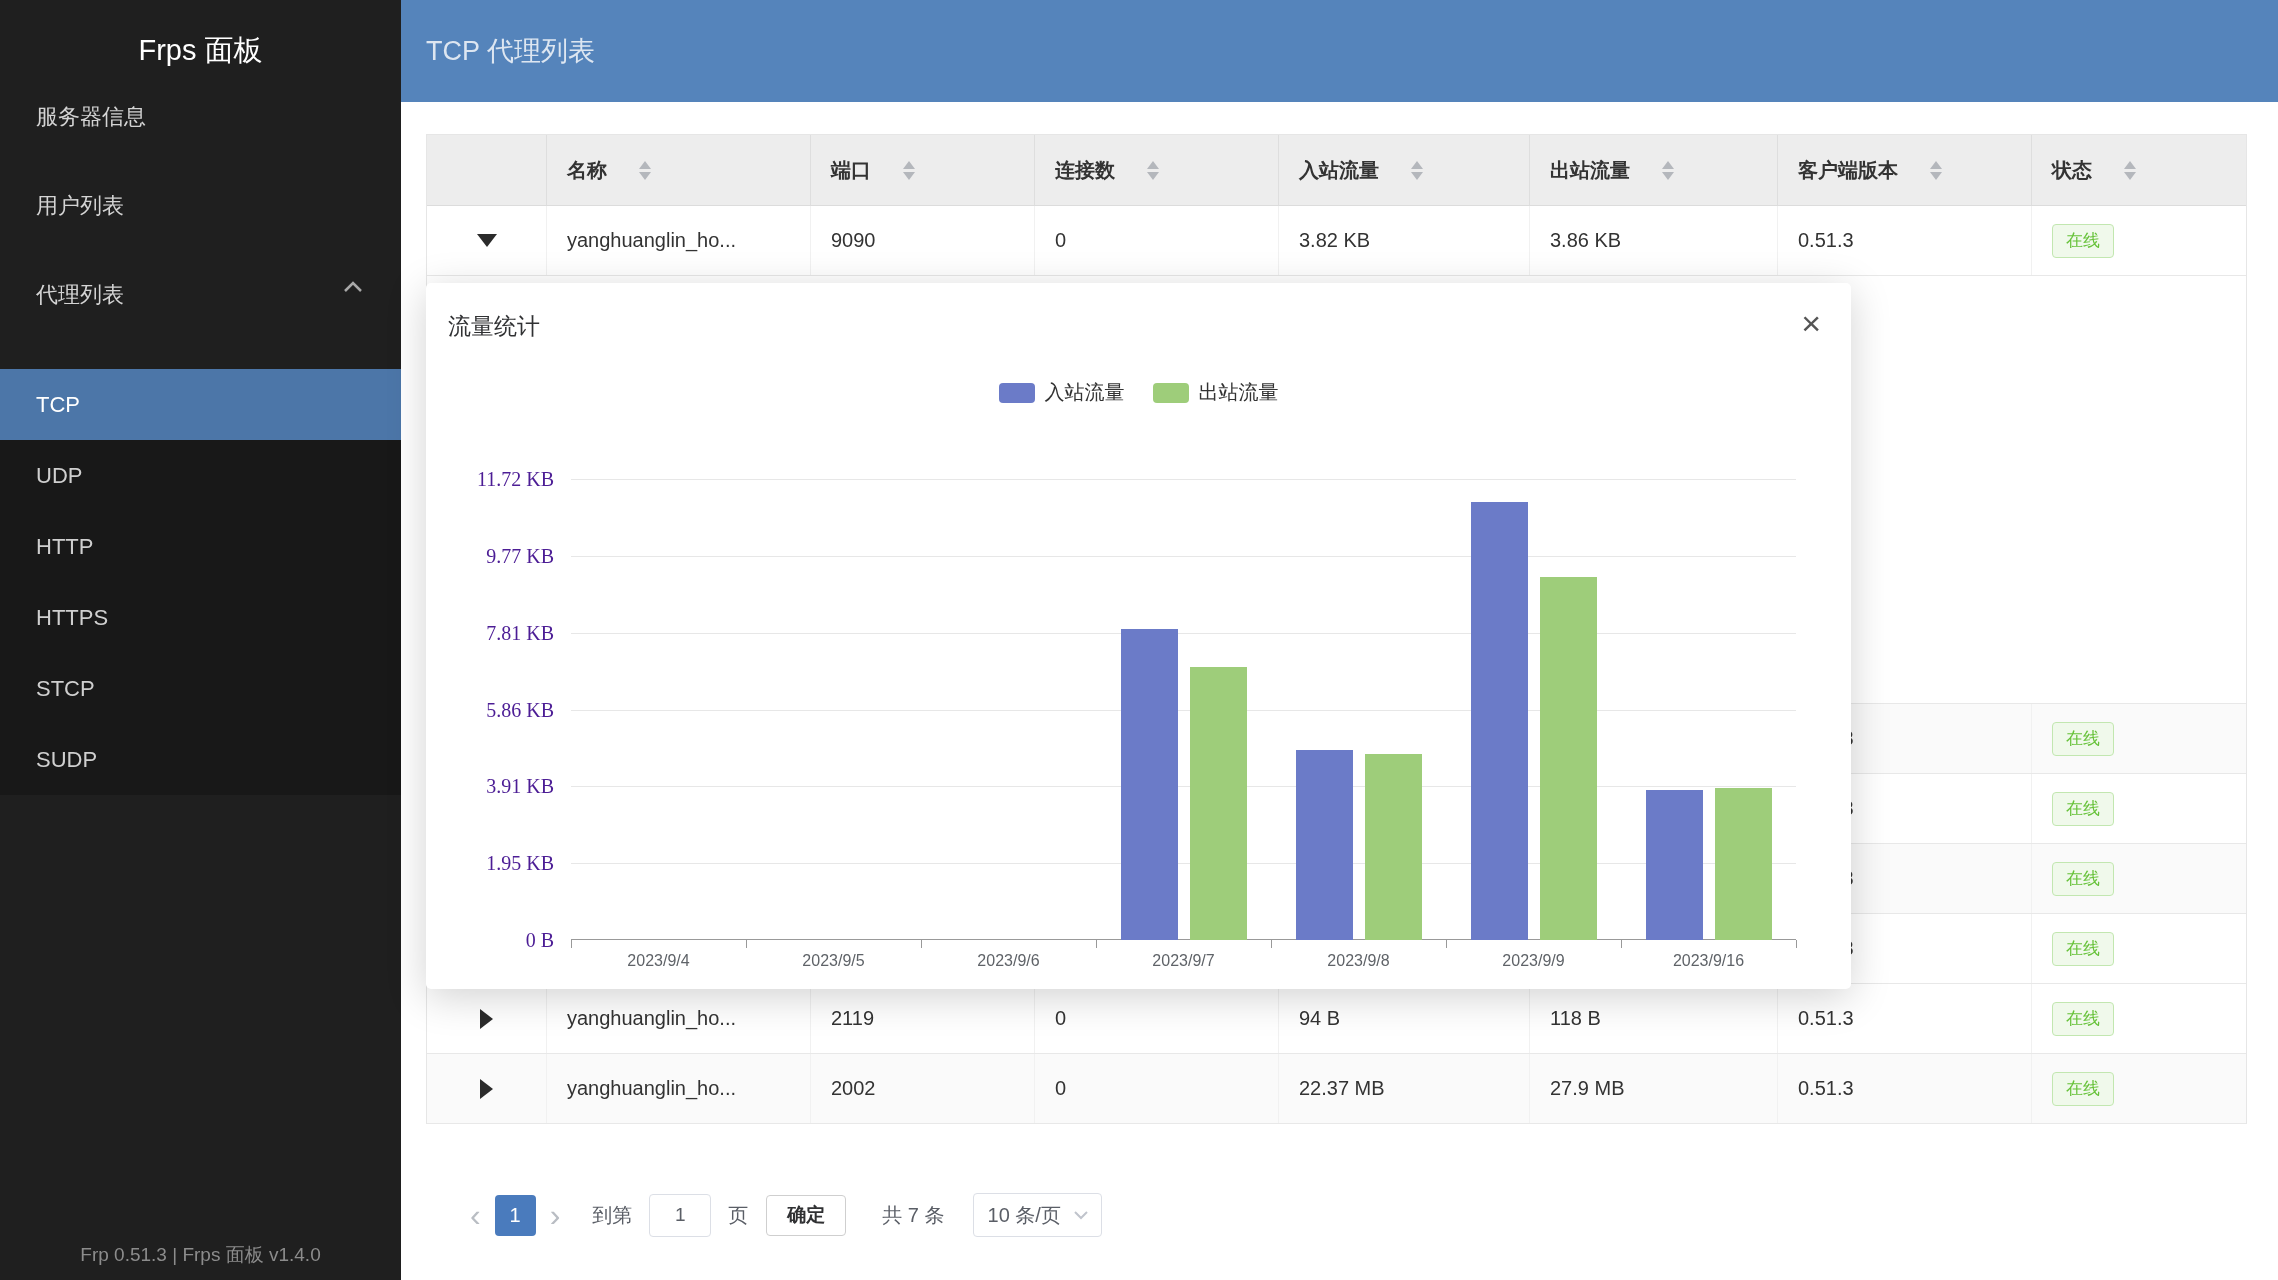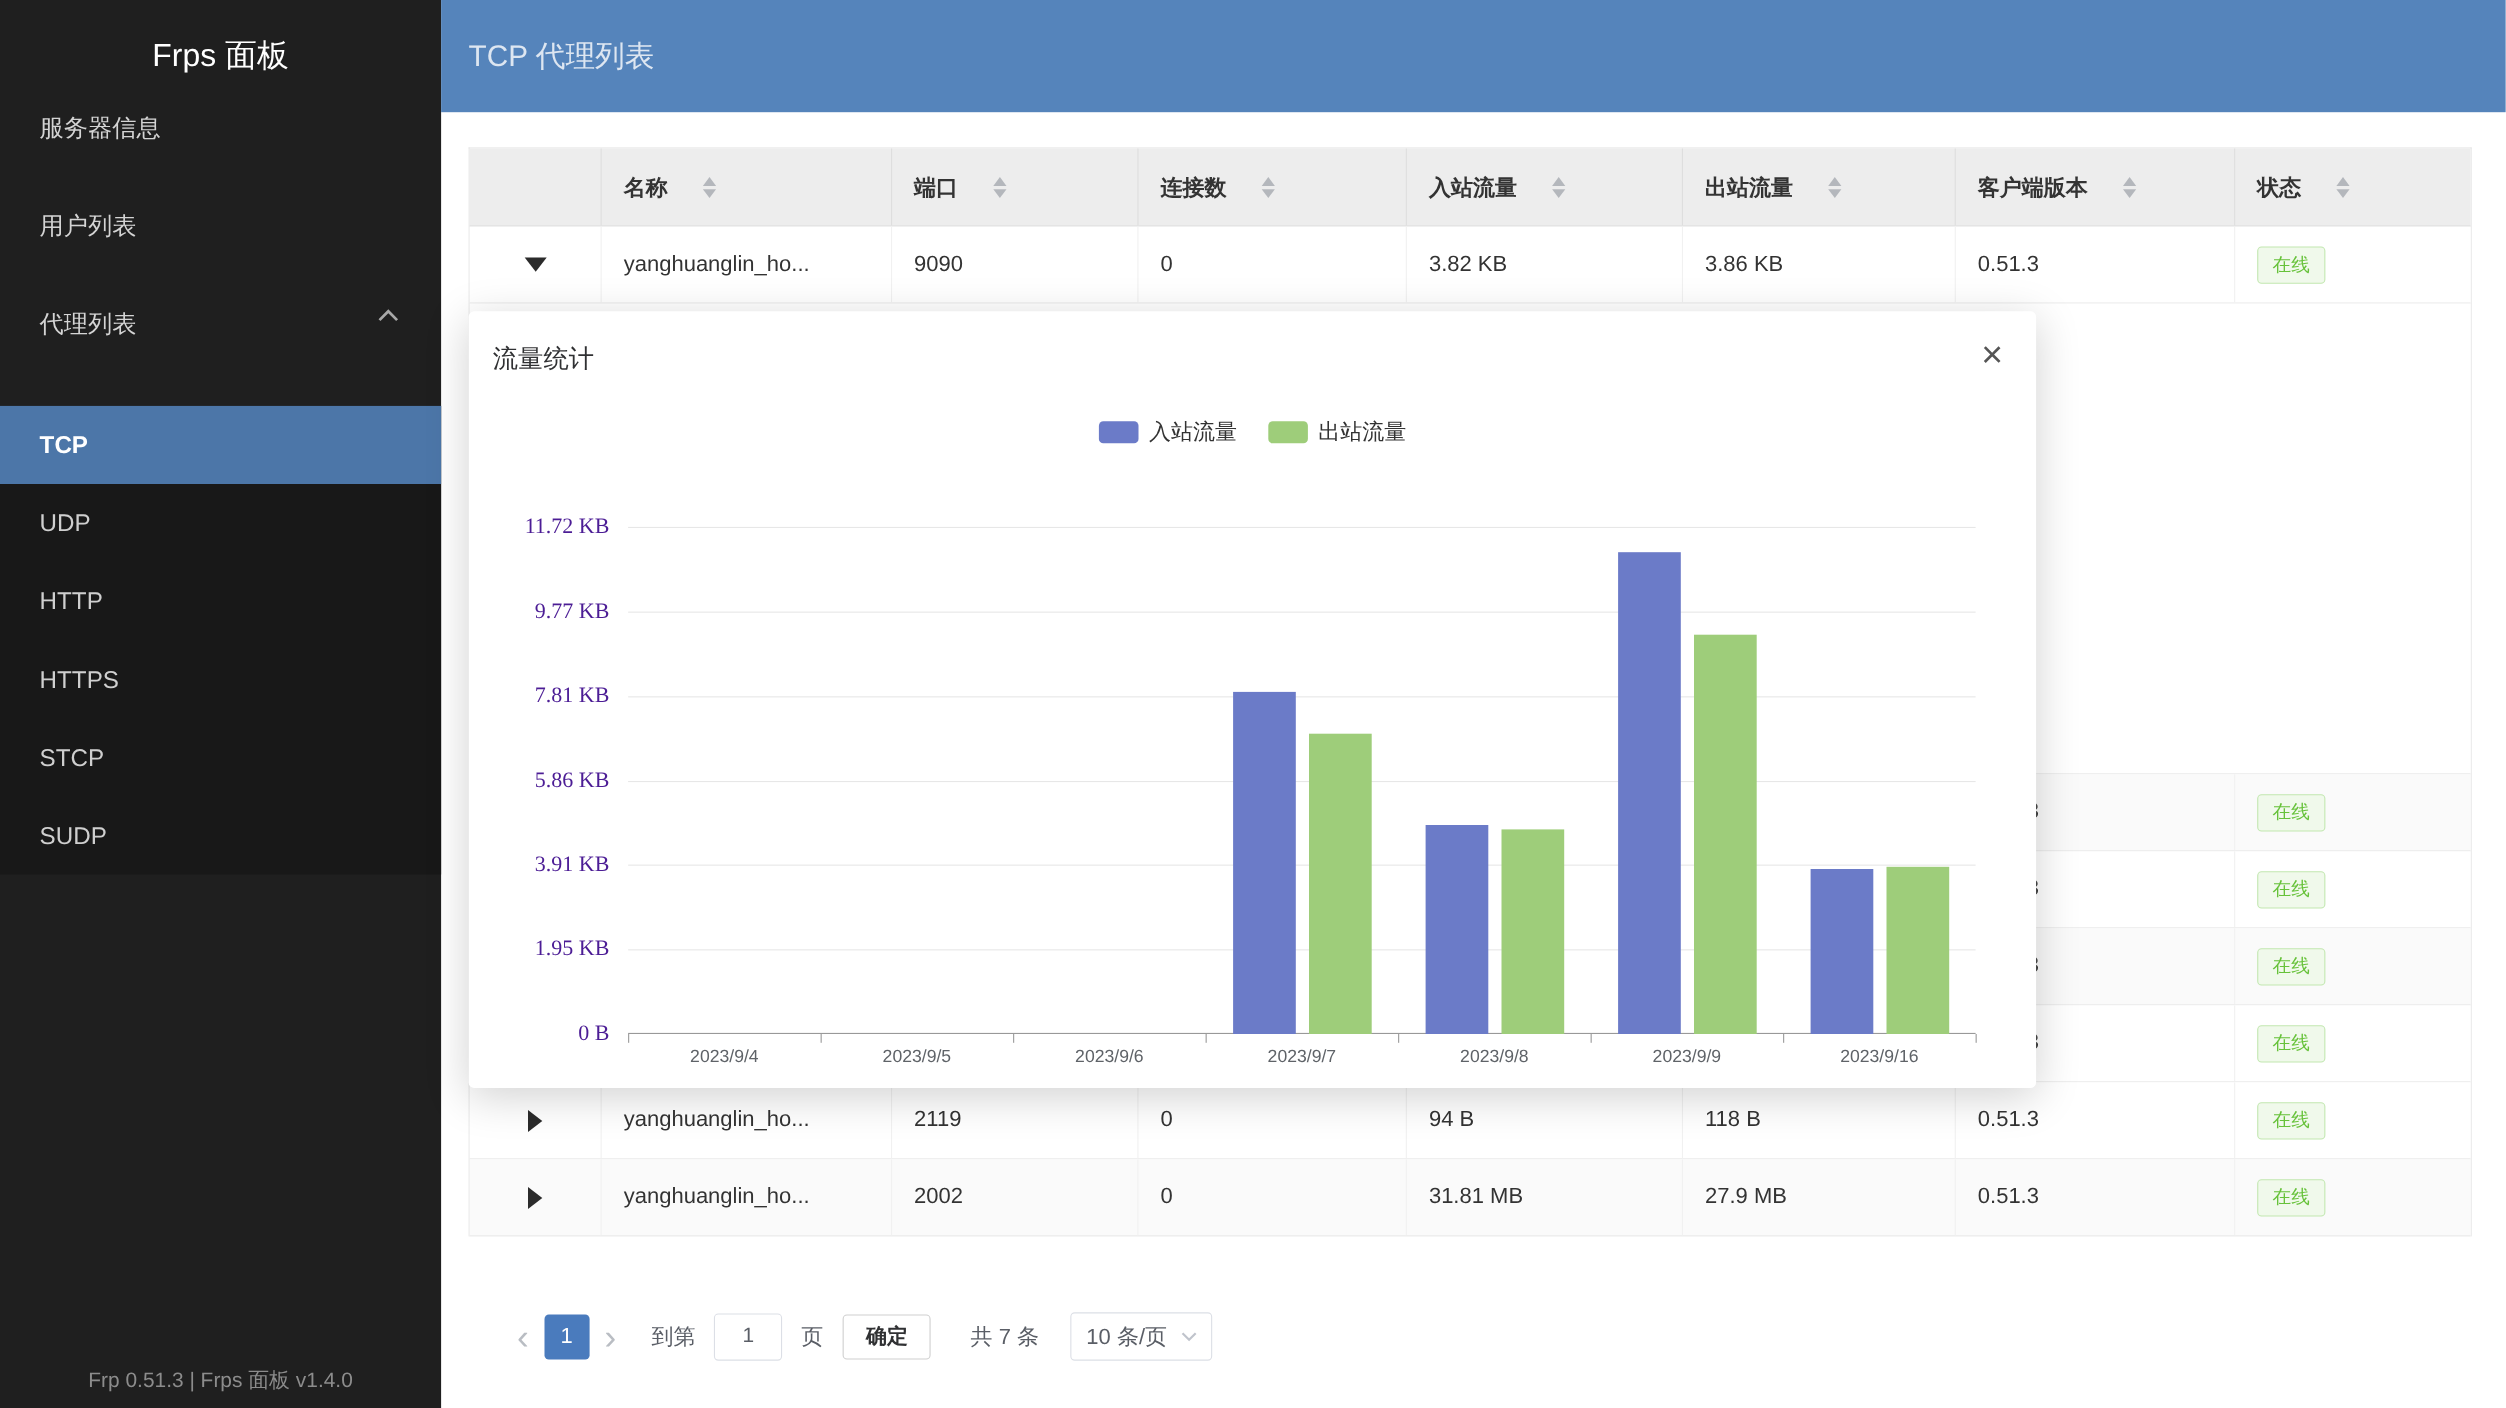--- a/index.html
+++ b/index.html
@@ -9,21 +9,21 @@
 
   
   .sidebar{position:absolute;left:0;top:0;width:401px;height:1280px;background:#1f1f1f;}
   .sidebar-title{height:102px;display:flex;align-items:center;justify-content:center;
                  color:#fff;font-size:29px;}
   .menu-item{height:89px;display:flex;justify-content:space-between;
              padding:0 38px 0 36px;font-size:22px;color:#d4d4d4;cursor:pointer;}
   .submenu{background:#181818;}
   .submenu-item{height:71px;display:flex;align-items:center;padding-left:36px;
                 font-size:22px;color:#cfcfcf;cursor:pointer;}
-  .submenu-item.active{background:#4c76a8;color:#fff;font-weight:bold;}
+  .submenu-item.active{background:#4c76a8;color:#fff;}
   .sidebar-footer{position:absolute;bottom:12px;width:401px;text-align:center;
                   font-size:19px;color:#8c8c8c;}
 
   
   .topbar{position:absolute;left:401px;top:0;width:1877px;height:102px;background:#5584bb;
           display:flex;align-items:center;padding-left:25px;box-sizing:border-box;
           color:#dde6f1;font-size:27px;}
 
   
   .table-wrap{position:absolute;left:426px;top:134px;width:1821px;box-sizing:border-box;
@@ -263,21 +263,21 @@
             <span class="badge">在线</span>
           </div>
         </div>
         <div class="trow striped">
           <div class="td expand-cell" style="width: 120px;">
             <span class="tri-right"></span>
           </div>
           <div class="td" style="width: 264px;">yanghuanglin_ho...</div>
           <div class="td" style="width: 224px;">2002</div>
           <div class="td" style="width: 244px;">0</div>
-          <div class="td" style="width: 251px;">31.81 MB</div>
+          <div class="td" style="width: 251px;">22.37 MB</div>
           <div class="td" style="width: 248px;">27.9 MB</div>
           <div class="td" style="width: 254px;">0.51.3</div>
           <div class="td" style="width: 214px;">
             <span class="badge">在线</span>
           </div>
         </div>
       </div>
   </div>
 
   <div class="pagination">

